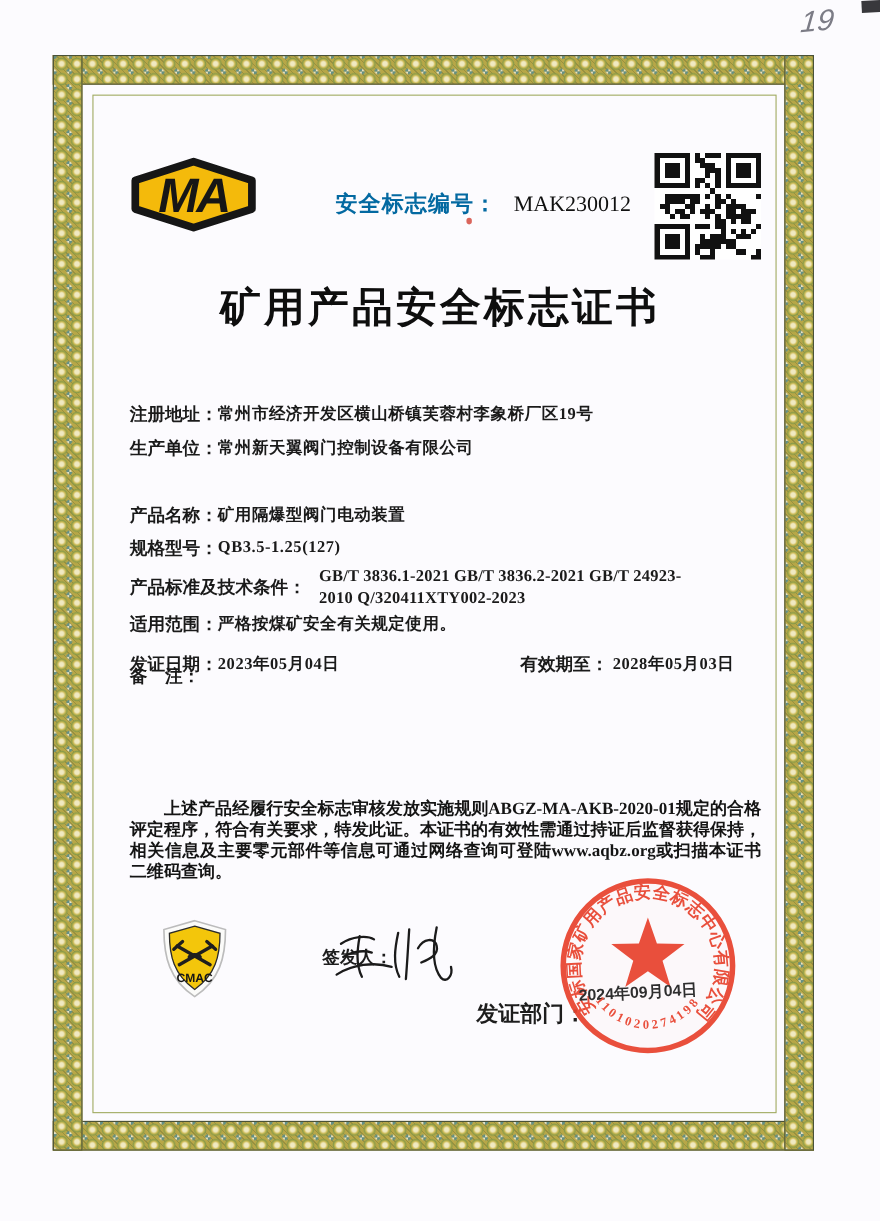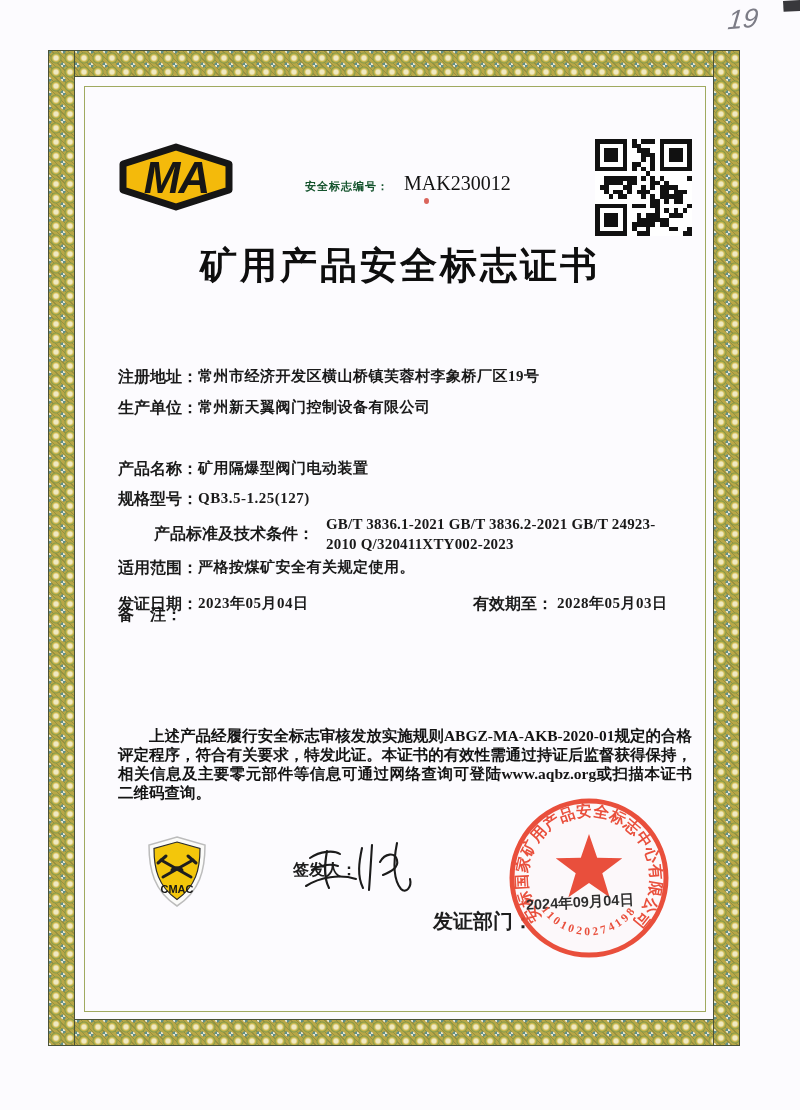--- a/index.html
+++ b/index.html
@@ -23,35 +23,35 @@
         background-size:14px 14px,14px 14px,14px 14px,14px 14px,14px 14px,auto;}
   .band-top{left:48px;top:50px;width:692px;height:27px;}
   .band-bottom{left:48px;top:1019px;width:692px;height:27px;}
   .band-left{left:48px;top:50px;width:27px;height:996px;}
   .band-right{left:713px;top:50px;width:27px;height:996px;}
   .inner-line{position:absolute;left:84px;top:86px;width:620px;height:924px;
         border:1px solid #a0aa60;}
   
   .ma-logo{position:absolute;left:116px;top:141px;width:120px;height:72px;}
   .certno{position:absolute;left:305px;top:172px;display:flex;align-items:baseline;gap:15px;}
-  .certno .lbl{font-size:11px;font-weight:bold;letter-spacing:1px;color:#14532d;}
+  .certno .lbl{font-size:20px;font-weight:bold;letter-spacing:1px;color:#0369a1;}
   .certno .val{font-size:20px;font-family:Liberation Serif, serif;color:#111;}
   .red-speck{position:absolute;left:424px;top:198px;width:5px;height:6px;background:#cf3326;
         border-radius:50%;opacity:.75;}
   .qr{position:absolute;left:595px;top:139px;width:97px;height:97px;}
-  .title{position:absolute;left:0;top:241px;width:100%;text-align:center;
+  .title{position:absolute;left:0;top:255px;width:100%;text-align:center;
         font-size:37px;font-weight:bold;letter-spacing:3px;color:#0e0e0e;}
   
   .row{position:absolute;left:118px;white-space:nowrap;}
   .r-label{display:inline-block;min-width:79px;font-size:16px;font-weight:bold;color:#1a1a1a;
         vertical-align:top;}
   .r-value{display:inline-block;font-size:15px;font-weight:bold;color:#1a1a1a;
         font-family:"Liberation Serif",serif;letter-spacing:.5px;}
   .row-std{display:flex;align-items:center;}
-  .row-std .r-label{min-width:0;margin-right:12px;margin-left:36px;}
+  .row-std .r-label{min-width:0;margin-right:12px;}
   .row-std .r-value{white-space:pre-line;width:395px;line-height:20px;letter-spacing:.2px;}
   .grp2{position:absolute;left:355px;top:0;}
   
   .notice{position:absolute;left:118px;top:726px;width:574px;font-size:15.5px;line-height:19px;
         font-weight:bold;color:#141414;text-align:justify;text-indent:2em;
         font-family:"Liberation Serif",serif;}
   
   .cmac{position:absolute;left:146px;top:836px;width:62px;height:72px;}
   .signer{position:absolute;left:277px;top:860px;font-size:16px;font-weight:bold;margin-left:16px;}
   .signature{position:absolute;left:300px;top:836px;width:120px;height:62px;}

